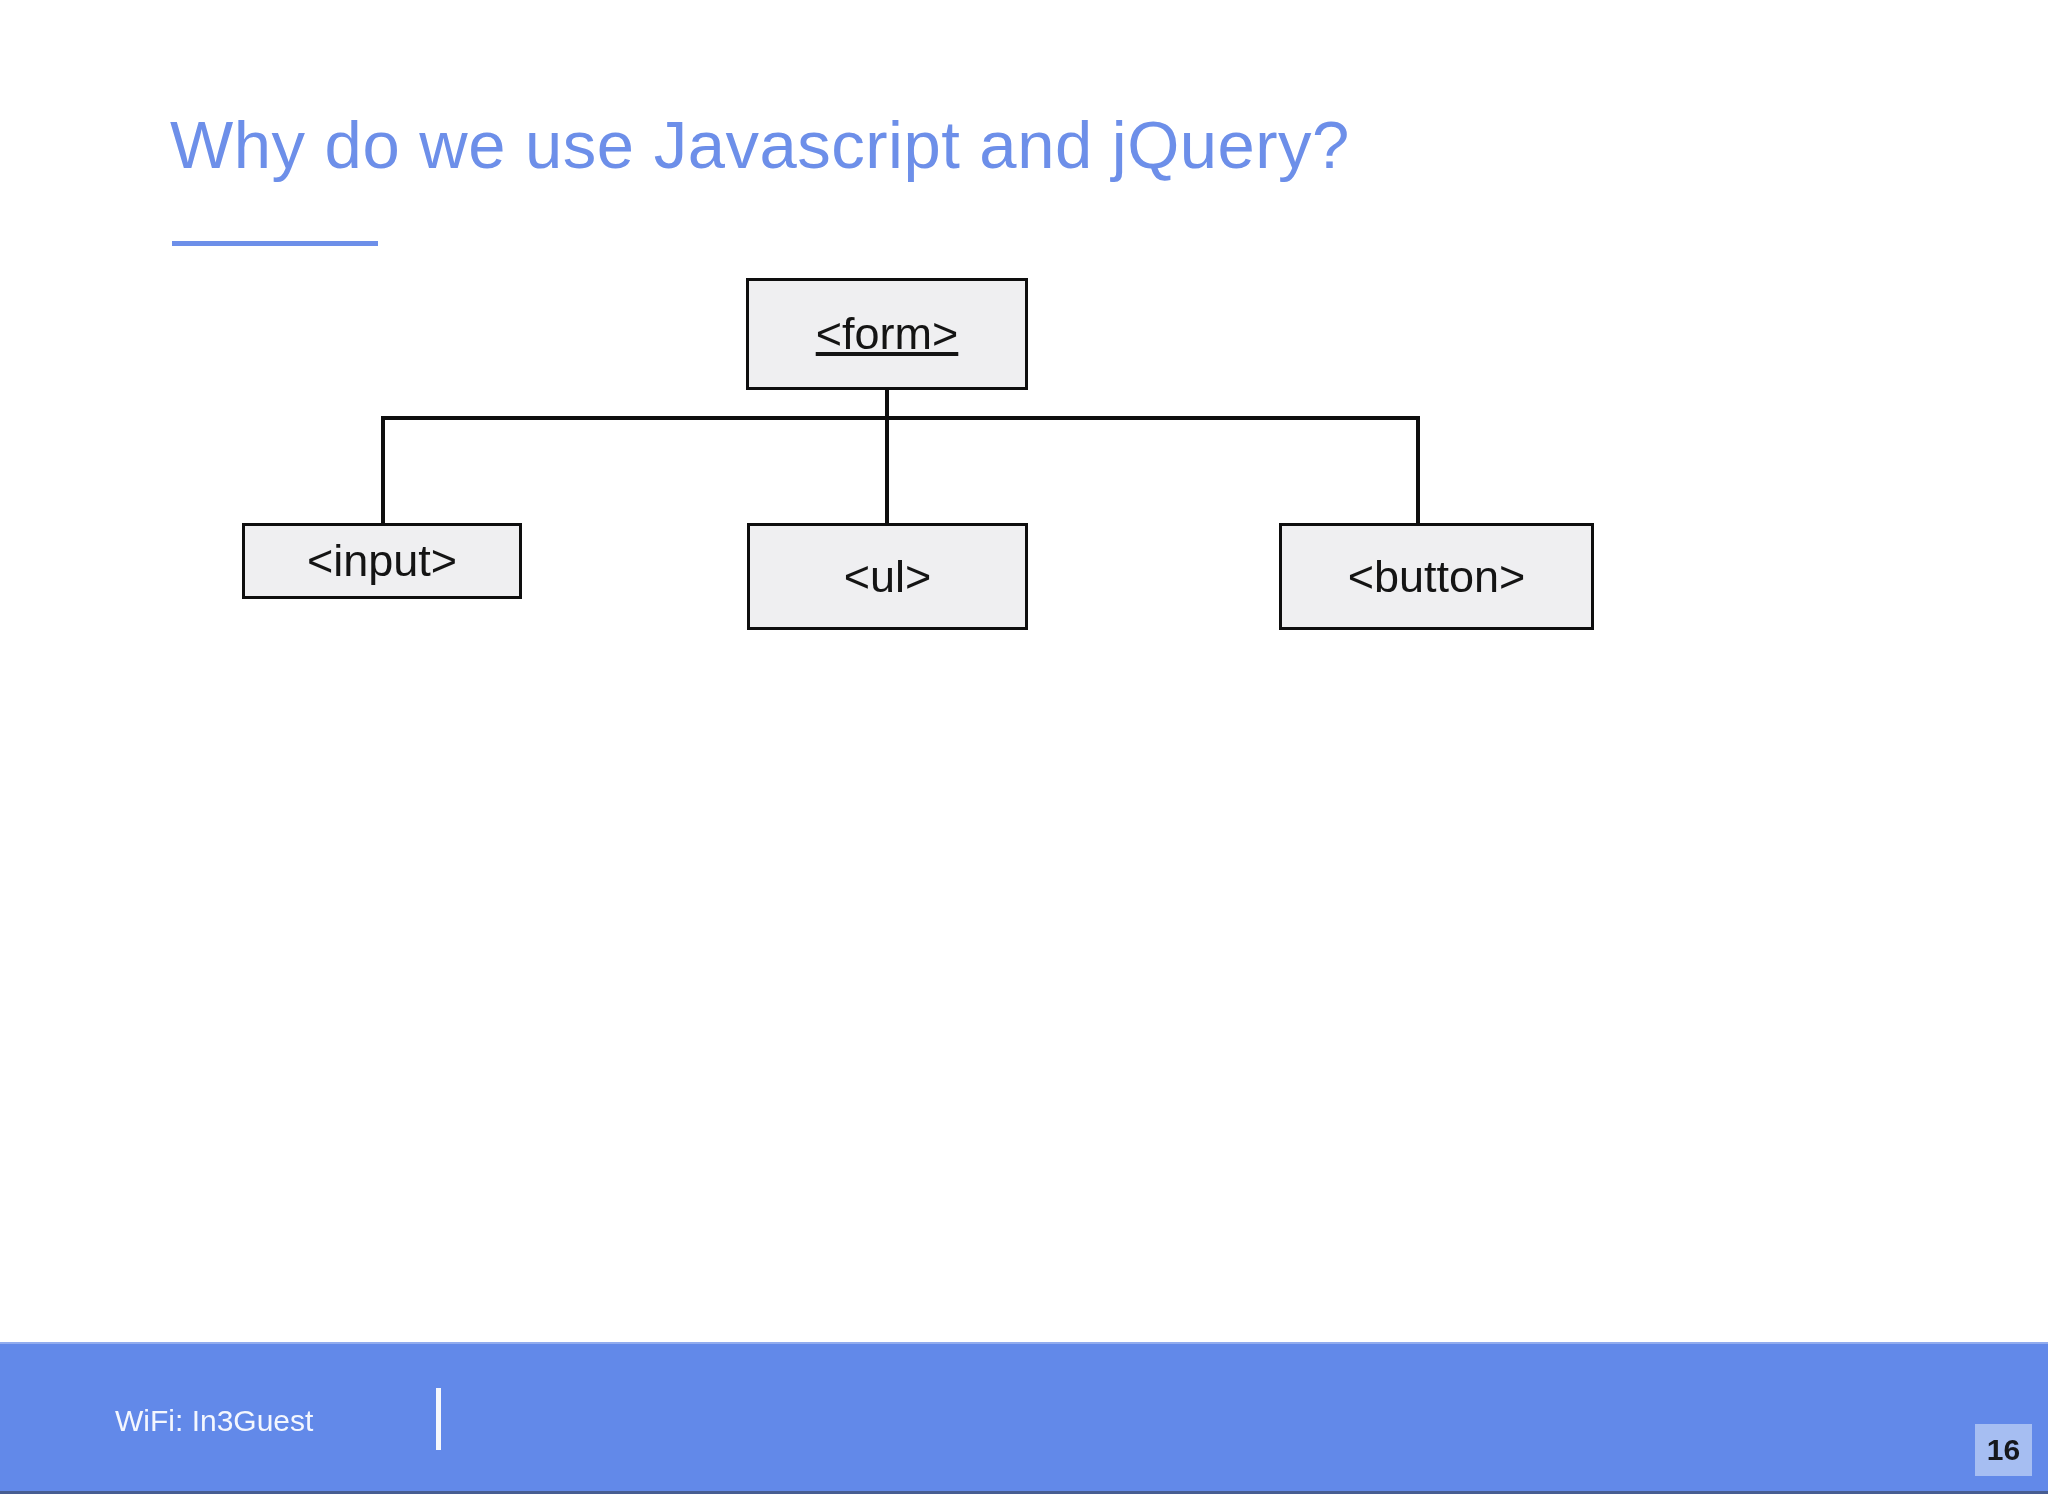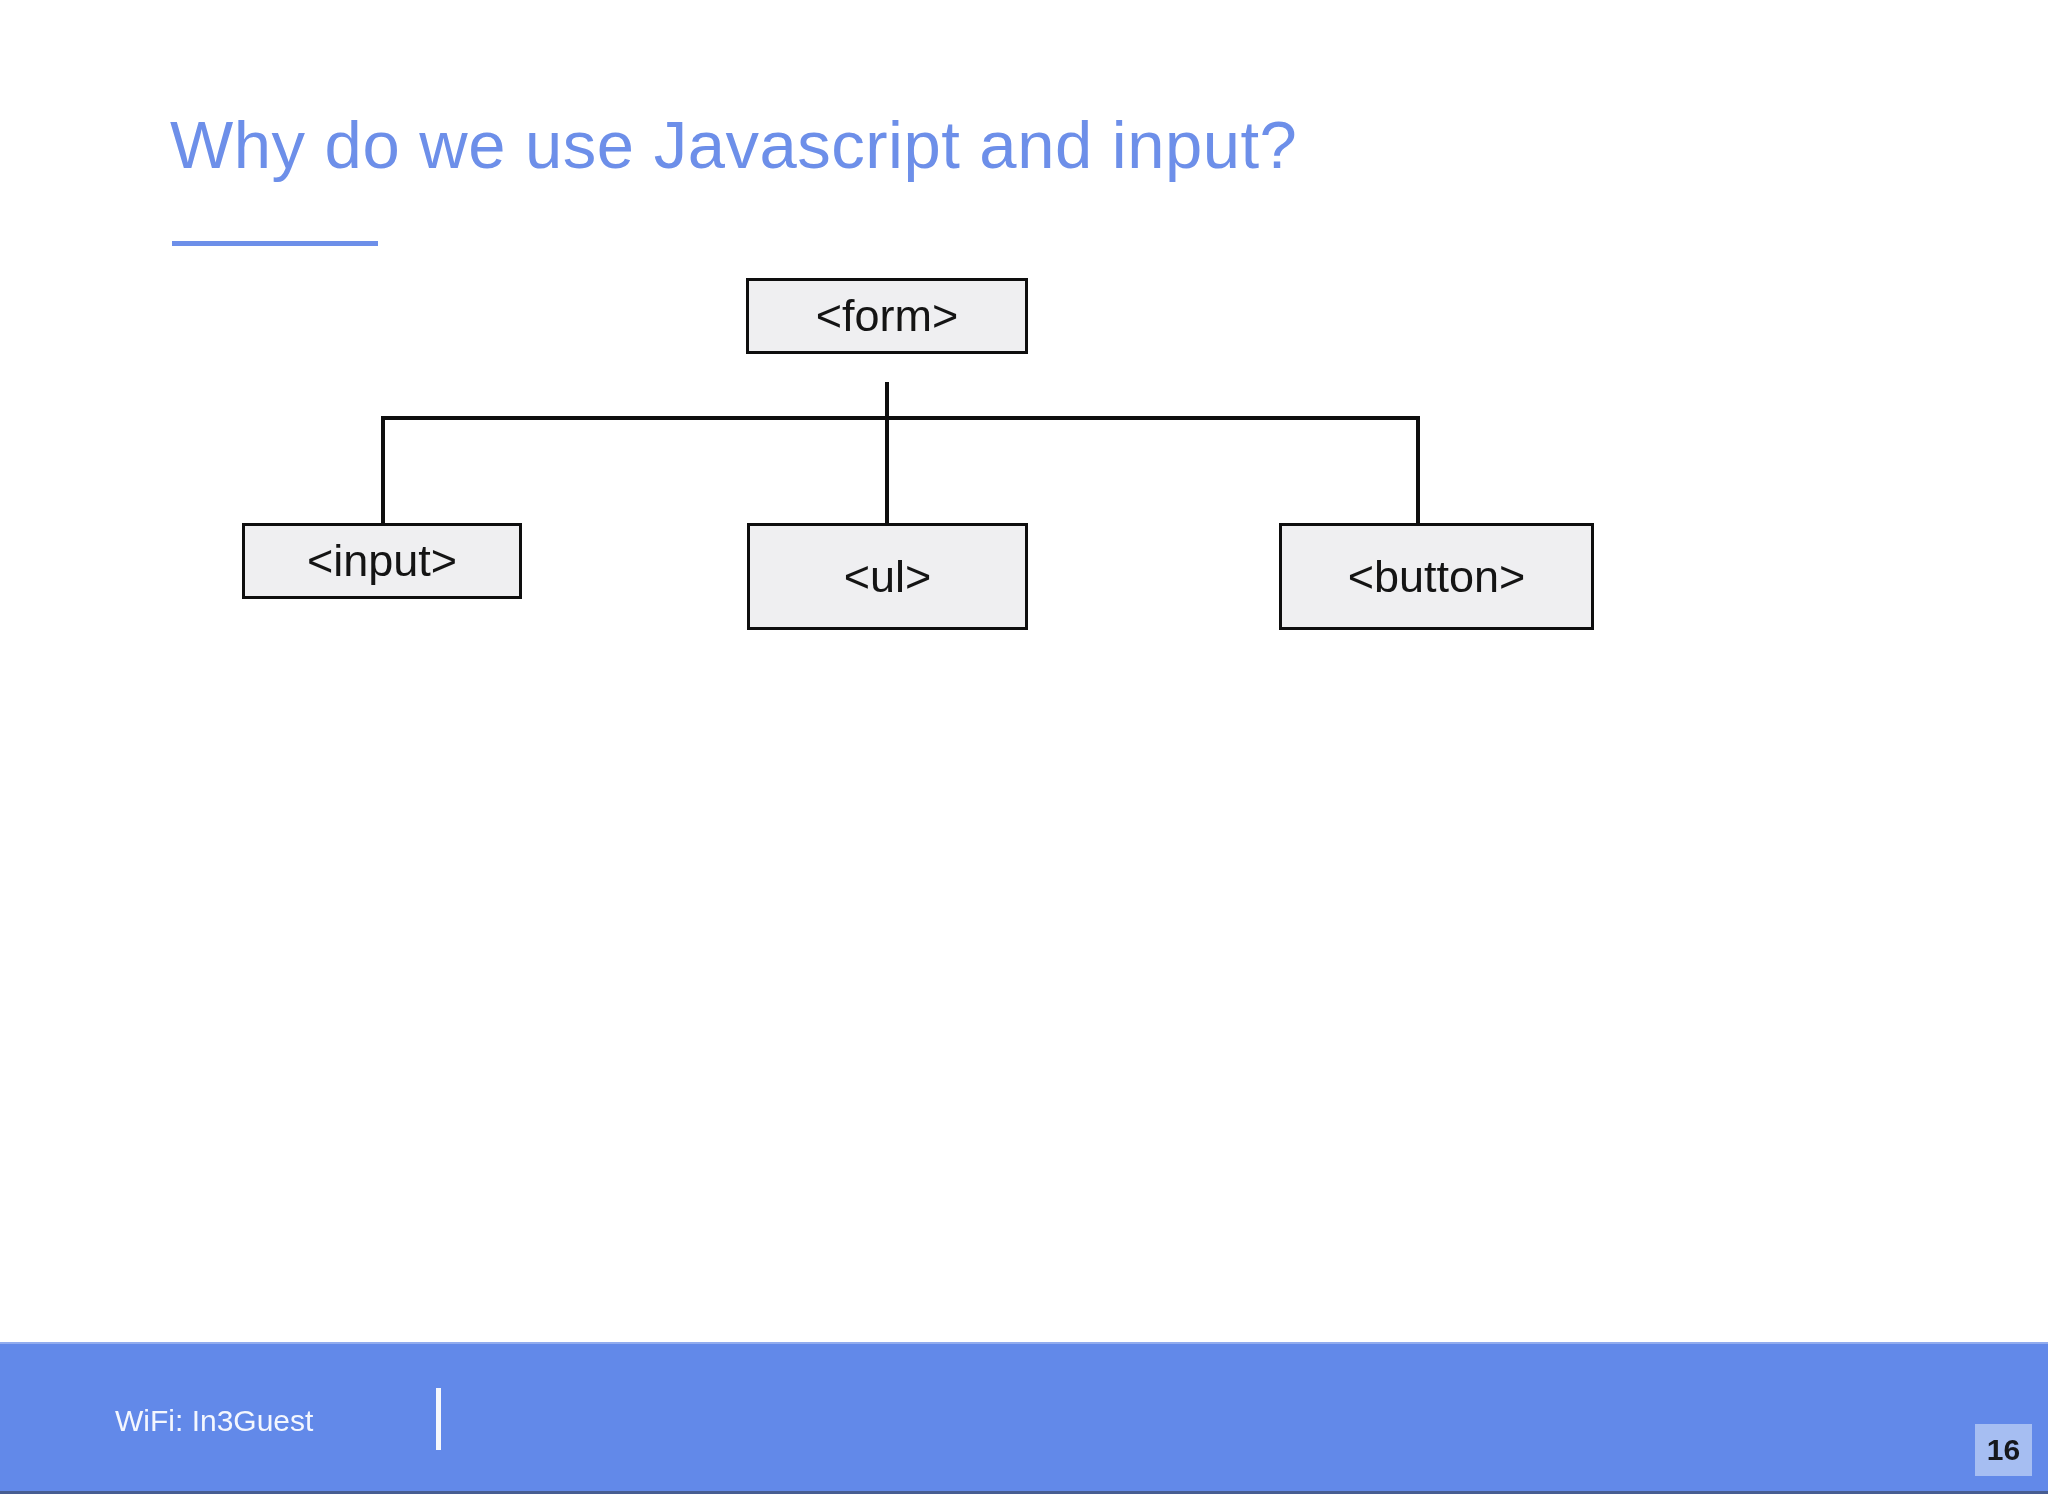--- a/index.html
+++ b/index.html
@@ -38,21 +38,21 @@
     box-sizing: border-box;
     background: #efeff1;
     border: 3px solid #0e0e0e;
     display: flex;
     align-items: center;
     justify-content: center;
     font-size: 45px;
     color: #141414;
     white-space: nowrap;
   }
-  .node-form   { left: 746px;  top: 278px; width: 282px; height: 76px; }
+  .node-form   { left: 746px;  top: 278px; width: 282px; height: 112px; text-decoration: underline; }
   .node-input  { left: 242px;  top: 523px; width: 280px; height: 76px; }
   .node-ul     { left: 747px;  top: 523px; width: 281px; height: 107px; }
   .node-button { left: 1279px; top: 523px; width: 315px; height: 107px; }
 
   .connector { position: absolute; background: #0e0e0e; }
   .conn-h          { left: 383px;  top: 416px; width: 1037px; height: 4px; }
   .conn-form-drop  { left: 885px;  top: 382px; width: 4px;    height: 141px; }
   .conn-left-drop  { left: 381px;  top: 416px; width: 4px;    height: 109px; }
   .conn-right-drop { left: 1416px; top: 416px; width: 4px;    height: 109px; }
 
@@ -112,21 +112,21 @@
     font-size: 30px;
     font-weight: 700;
     color: #16181c;
   }
 </style>
 </head>
 <body>
 
 <div class="slide">
 
-  <div class="page-title">Why do we use Javascript and input?</div>
+  <div class="page-title">Why do we use Javascript and jQuery?</div>
   <div class="title-underline"></div>
 
   <div>
     <div class="connector conn-form-drop"></div>
     <div class="connector conn-h"></div>
     <div class="connector conn-left-drop"></div>
     <div class="connector conn-right-drop"></div>
 
     <div class="tree-node node-form">
       <span>&lt;form&gt;</span>

